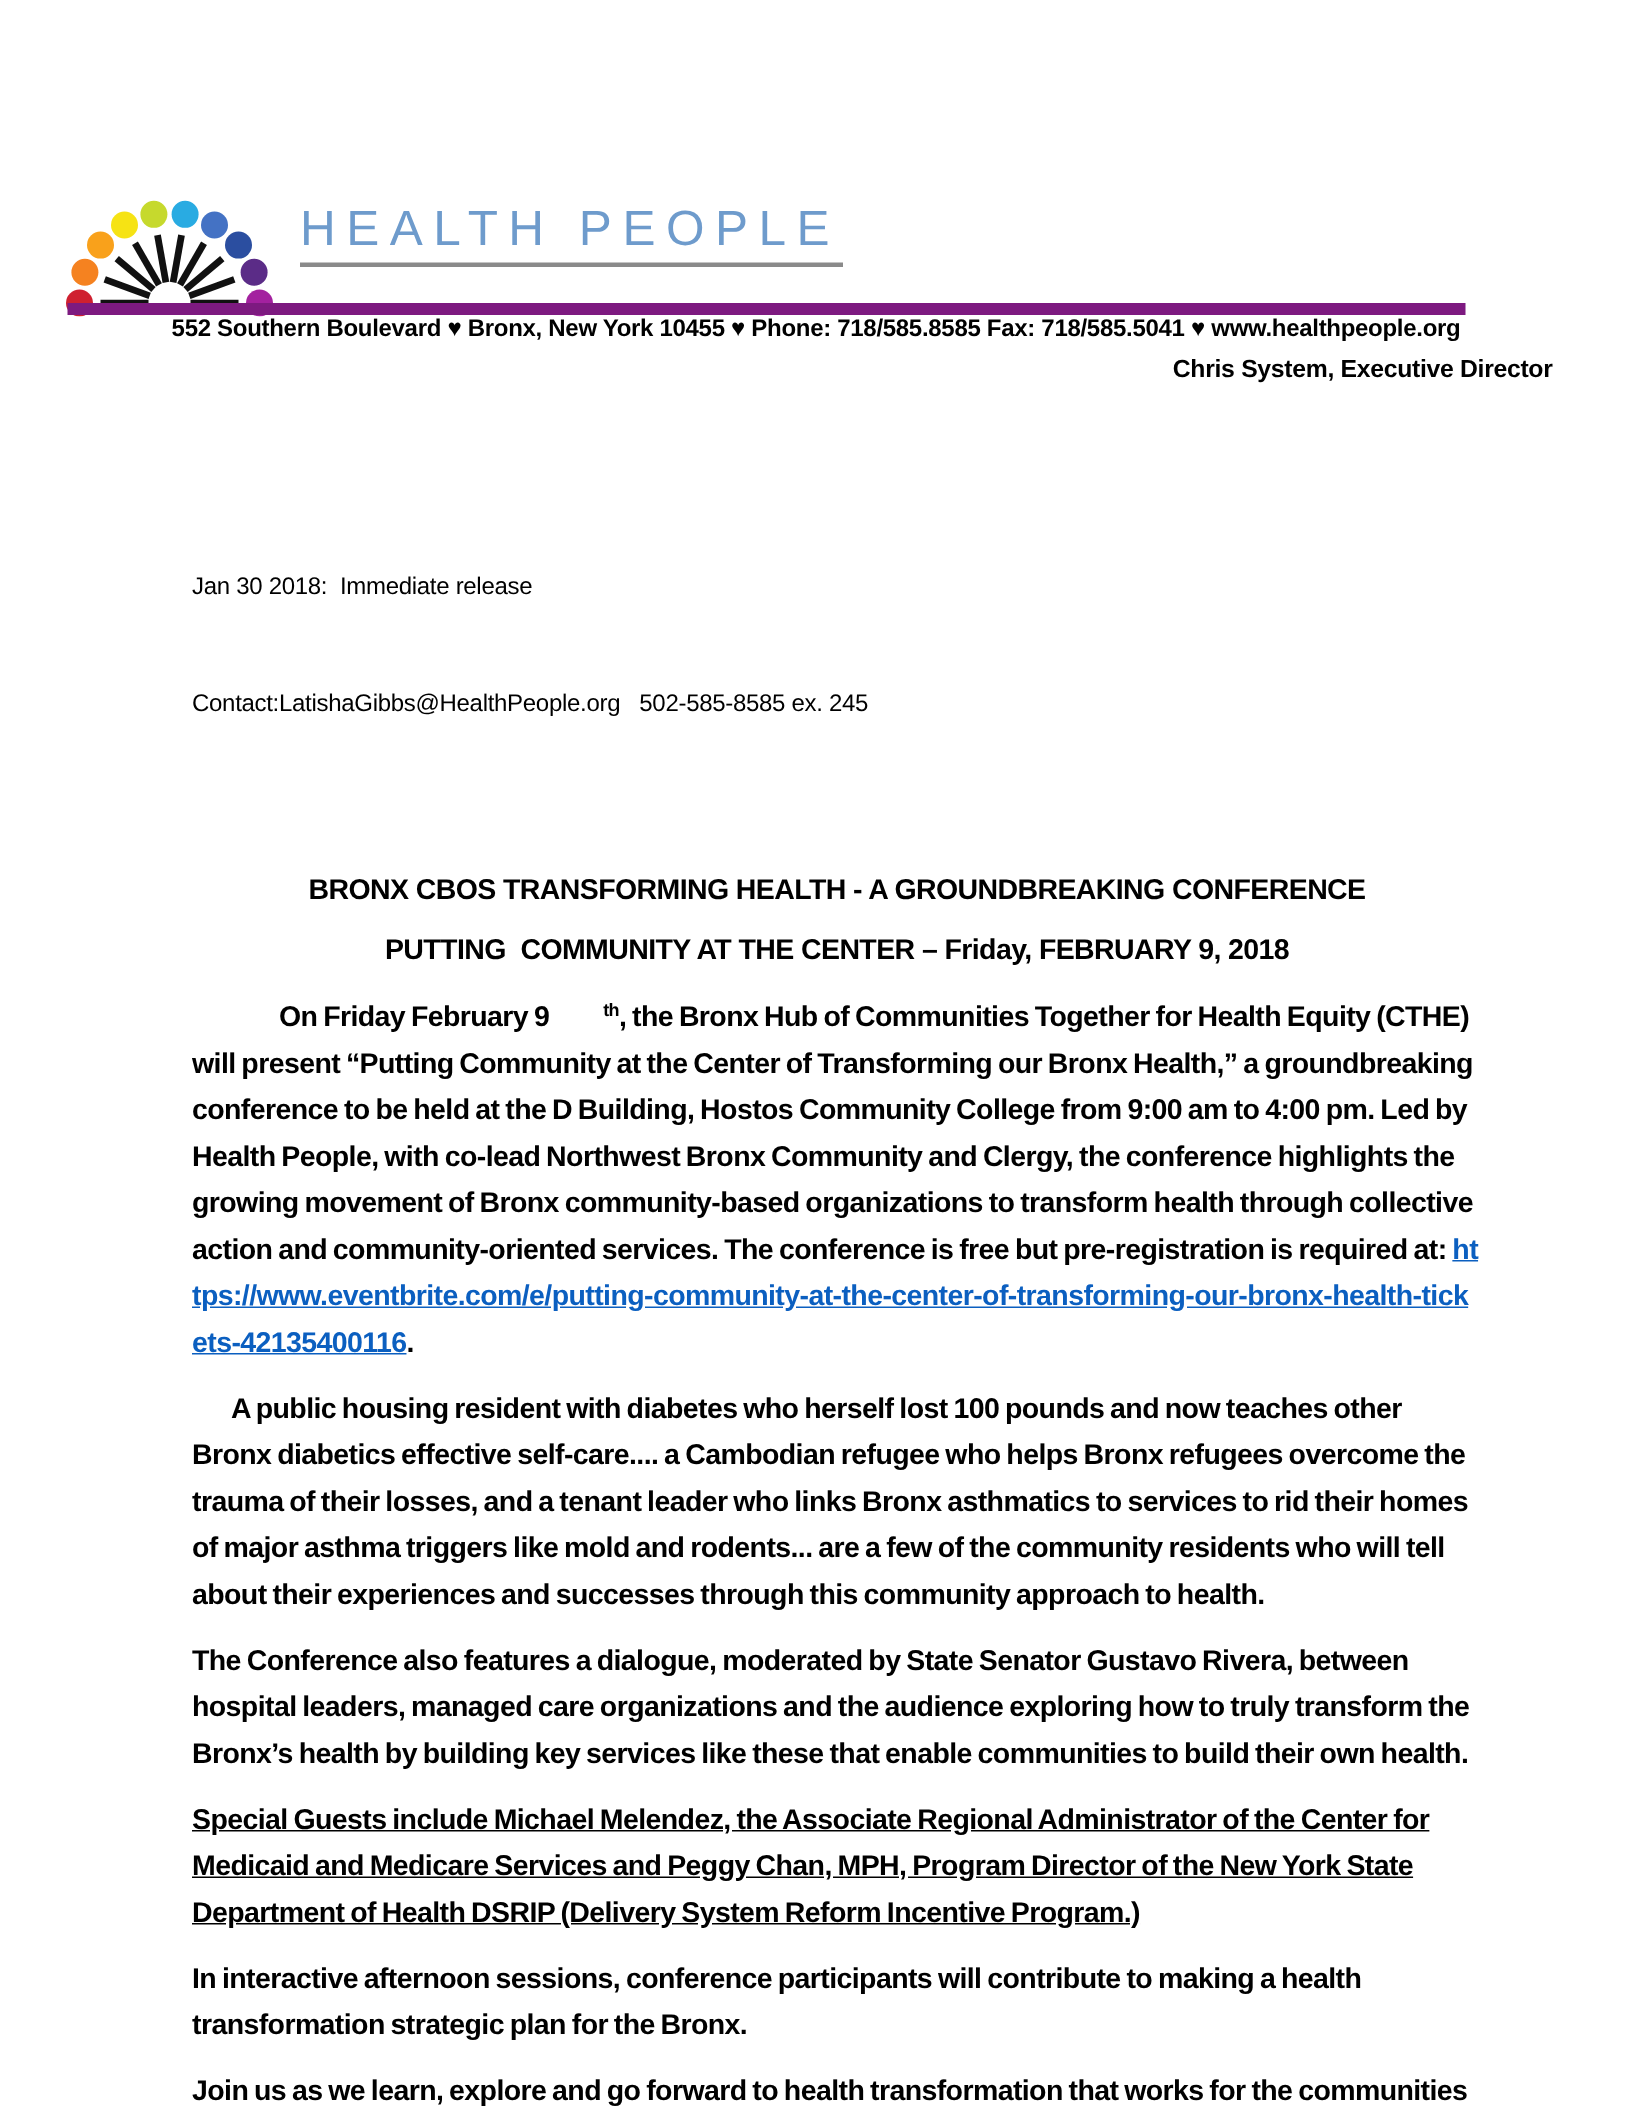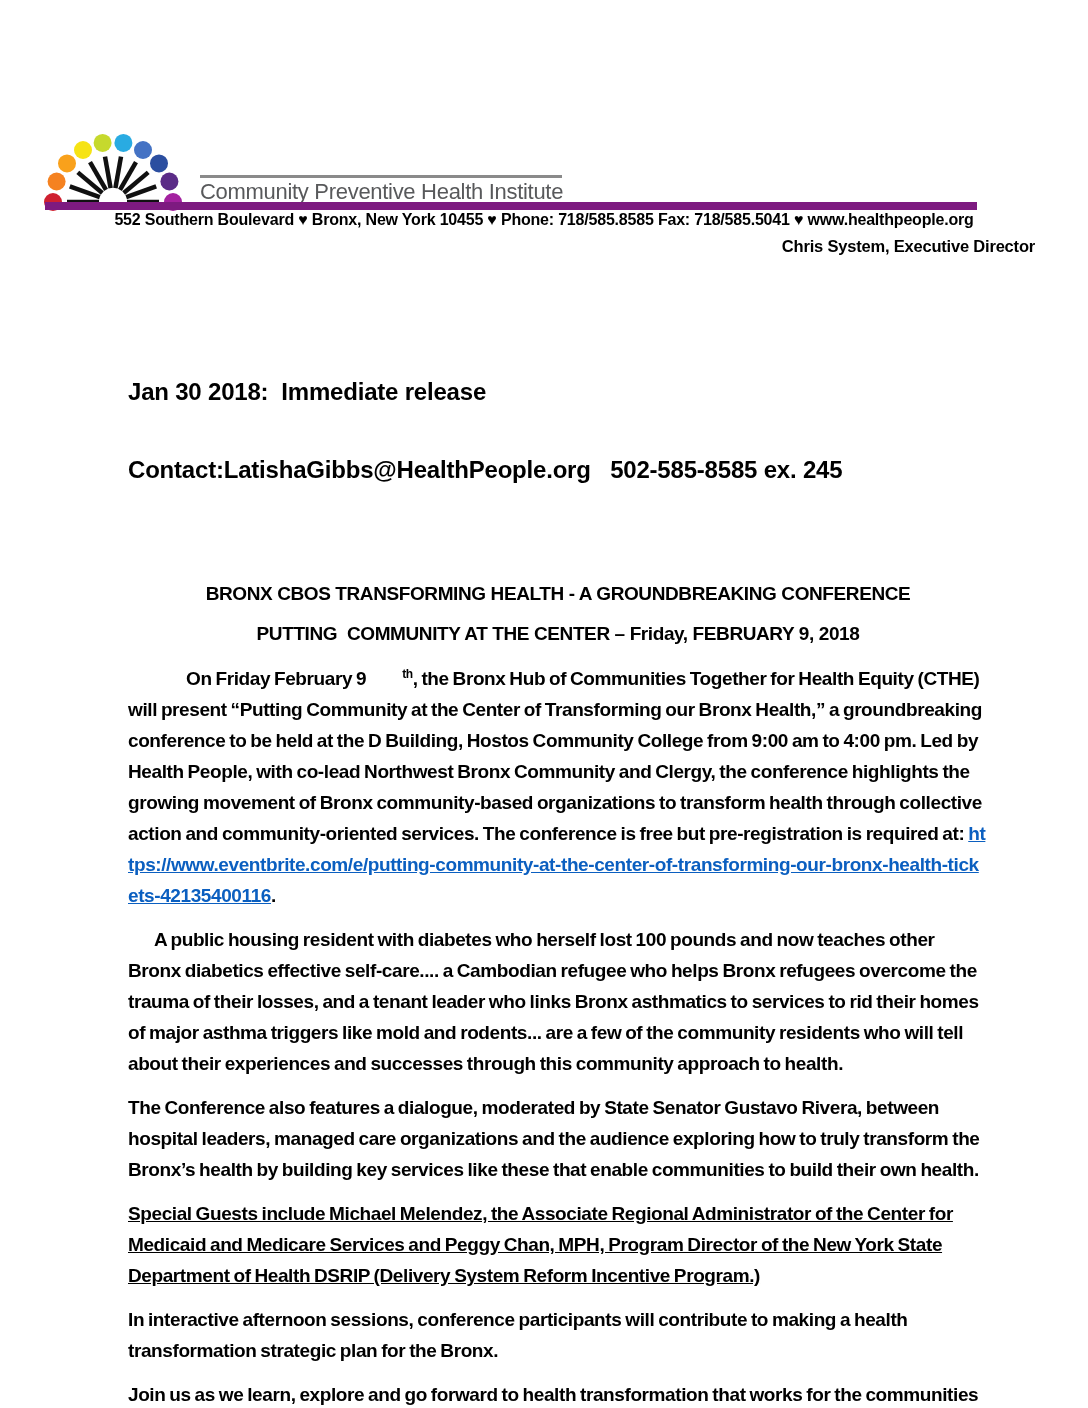--- a/index.html
+++ b/index.html
@@ -22,21 +22,21 @@
   .address-line {
     position:absolute; left:0; top:211px; width:1088px; text-align:center;
     font-size:16px; font-weight:bold; letter-spacing:-0.2px; white-space:pre;
   }
   .director-line {
     position:absolute; right:53px; top:237px; font-size:16.5px; font-weight:bold;
     letter-spacing:-0.2px; white-space:pre;
   }
   
   .content { position:absolute; left:128px; top:327px; width:860px; }
-  .release-block { font-size:24px; font-weight:bold; line-height:26px; white-space:pre-wrap; letter-spacing:-0.2px; }
+  .release-block { font-size:16px; font-weight:normal; line-height:26px; white-space:pre-wrap; letter-spacing:-0.2px; }
   .headline {
     text-align:center; font-size:19px; font-weight:bold; letter-spacing:-0.4px;
     white-space:pre-wrap; margin:18px;
   }
   .headline.h1 { margin-top:48px; }
   .headline.h2 { margin-top:16px; }
   .body-par {
     margin:13px 0 0 0; font-size:19px; font-weight:bold; line-height:31px;
     letter-spacing:-0.4px; word-spacing:-1px; color:#000;
   }
@@ -66,22 +66,22 @@
         <circle cx="100.0" cy="34.0" r="9" fill="#4472c4"></circle>
         <line x1="105.2" y1="56.4" x2="80.7" y2="77.0" stroke="#111111" stroke-width="4.5"></line>
         <circle cx="116.0" cy="47.4" r="9" fill="#2b4ea0"></circle>
         <line x1="113.2" y1="70.3" x2="83.2" y2="81.2" stroke="#111111" stroke-width="4.5"></line>
         <circle cx="126.4" cy="65.5" r="9" fill="#5b2c87"></circle>
         <line x1="116.0" y1="86.0" x2="84.0" y2="86.0" stroke="#111111" stroke-width="4.5"></line>
         <circle cx="130.0" cy="86.0" r="9" fill="#a3219f"></circle>
       </svg>
   </div>
 
+  <div class="brand-title" style="color: rgb(110, 155, 204);">HEALTH PEOPLE</div>
   <div class="brand-rule" style="background: rgb(138, 138, 138);"></div>
-  <div class="brand-subtitle" style="color: rgb(88, 89, 91);">Community Preventive Health Institute</div>
 
   <div class="purple-bar" style="background: rgb(125, 26, 128);"></div>
 
   <div class="address-line">552 Southern Boulevard ♥ Bronx, New York 10455 ♥ Phone: 718/585.8585 Fax: 718/585.5041 ♥ www.healthpeople.org</div>
   <div class="director-line">Chris System, Executive Director</div>
 
   <div class="content">
     <div class="release-block">
       <div>Jan 30 2018:  Immediate release</div>
       <div>Contact:LatishaGibbs@HealthPeople.org   502-585-8585 ex. 245</div>

